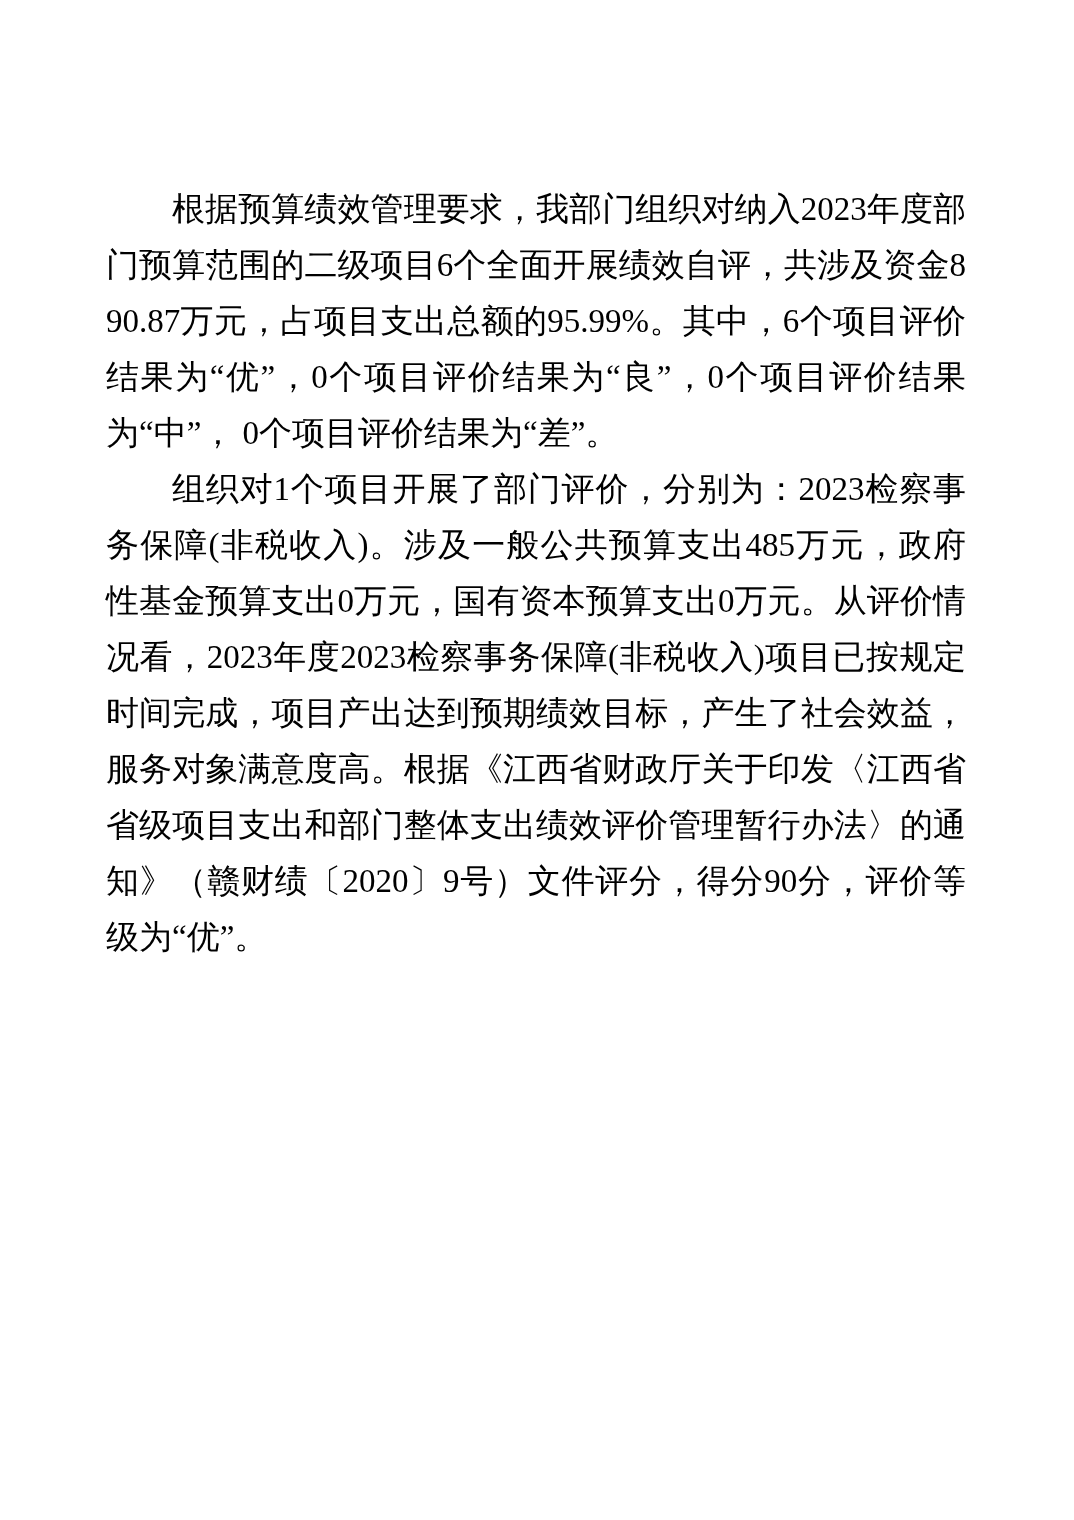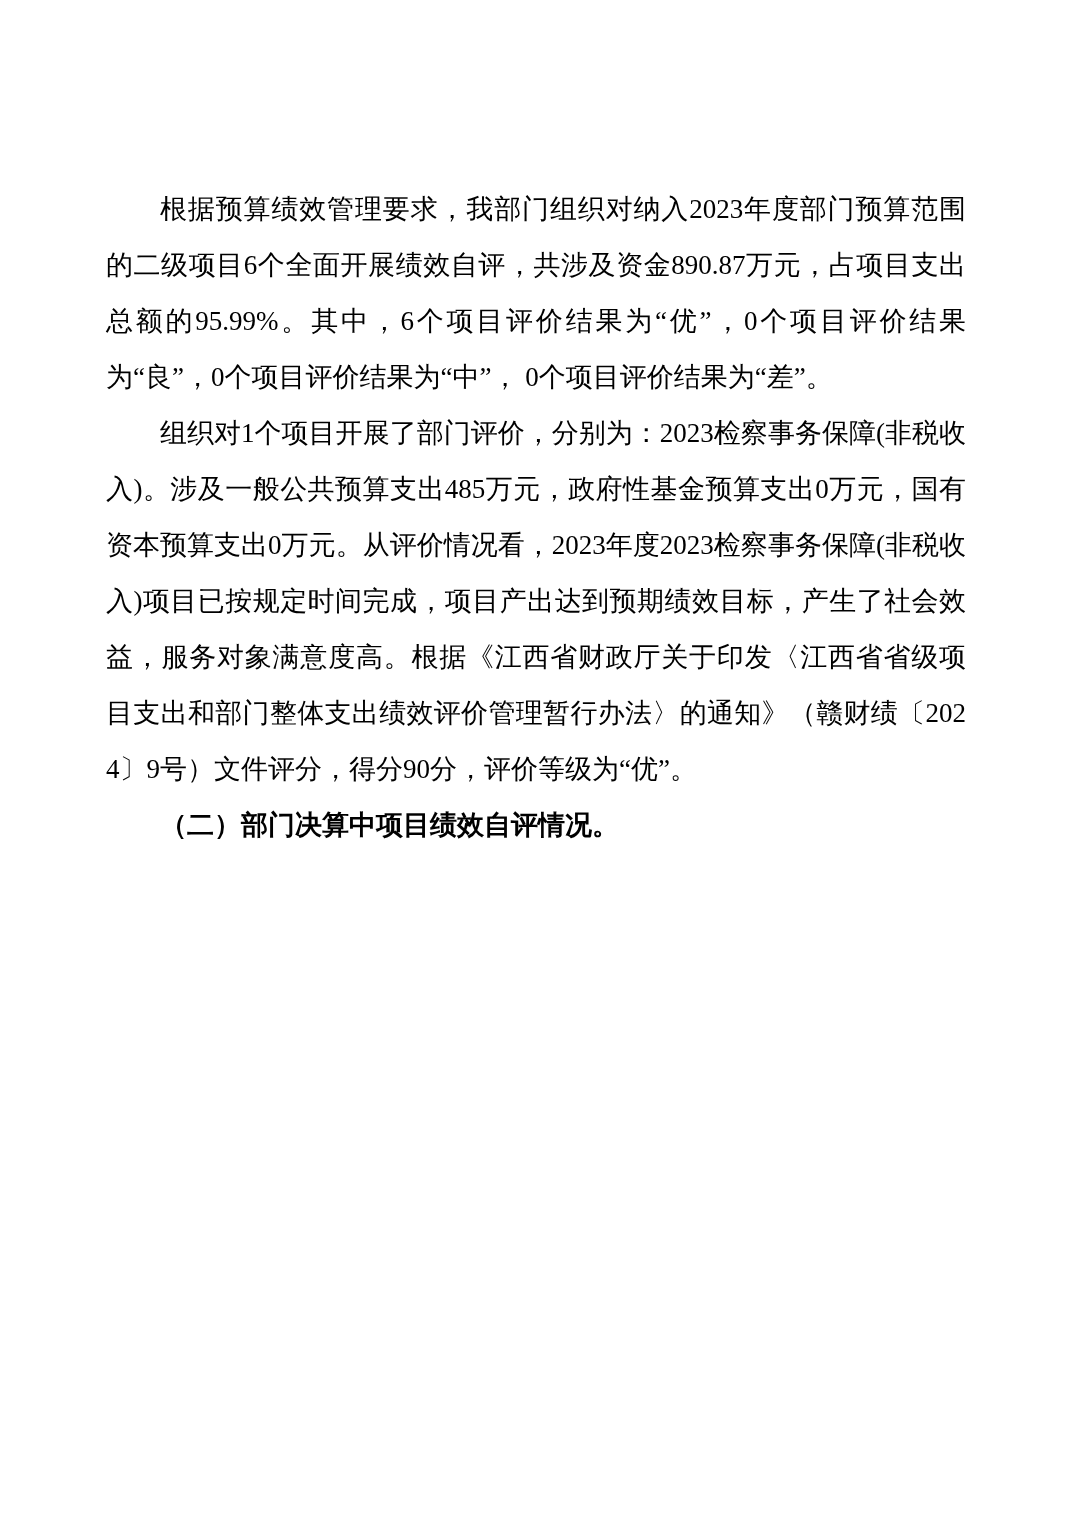--- a/index.html
+++ b/index.html
@@ -16,33 +16,32 @@
       margin: 0 auto;
     }
     .content {
       box-sizing: border-box;
       width: 100%;
       padding: 181px 108px 0 106px;
     }
     .para {
       margin: 0;
       font-family: "Liberation Serif", "DejaVu Serif", serif;
-      font-size: 27px;
+      font-size: 33px;
       line-height: 56px;
       color: #000000;
       text-align: justify;
       text-indent: 2em;
       word-break: break-all;
     }
     .para.heading {
       font-weight: bold;
     }
   </style>
 </head>
 <body>
 
 <div class="page">
   <div class="content">
     <p class="para">根据预算绩效管理要求，我部门组织对纳入2023年度部门预算范围的二级项目6个全面开展绩效自评，共涉及资金890.87万元，占项目支出总额的95.99%。其中，6个项目评价结果为“优”，0个项目评价结果为“良”，0个项目评价结果为“中”， 0个项目评价结果为“差”。</p>
-    <p class="para">组织对1个项目开展了部门评价，分别为：2023检察事务保障(非税收入)。涉及一般公共预算支出485万元，政府性基金预算支出0万元，国有资本预算支出0万元。从评价情况看，2023年度2023检察事务保障(非税收入)项目已按规定时间完成，项目产出达到预期绩效目标，产生了社会效益，服务对象满意度高。根据《江西省财政厅关于印发〈江西省省级项目支出和部门整体支出绩效评价管理暂行办法〉的通知》（赣财绩〔2024〕9号）文件评分，得分90分，评价等级为“优”。</p>
-    <p class="para heading">（二）部门决算中项目绩效自评情况。</p>
+    <p class="para">组织对1个项目开展了部门评价，分别为：2023检察事务保障(非税收入)。涉及一般公共预算支出485万元，政府性基金预算支出0万元，国有资本预算支出0万元。从评价情况看，2023年度2023检察事务保障(非税收入)项目已按规定时间完成，项目产出达到预期绩效目标，产生了社会效益，服务对象满意度高。根据《江西省财政厅关于印发〈江西省省级项目支出和部门整体支出绩效评价管理暂行办法〉的通知》（赣财绩〔2020〕9号）文件评分，得分90分，评价等级为“优”。</p>
   </div>
 </div>
 
 </body></html>

